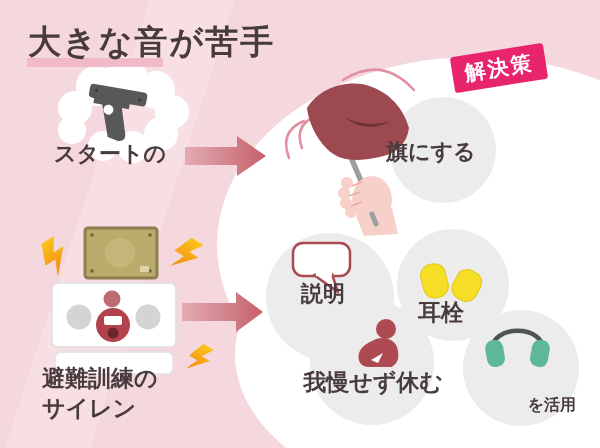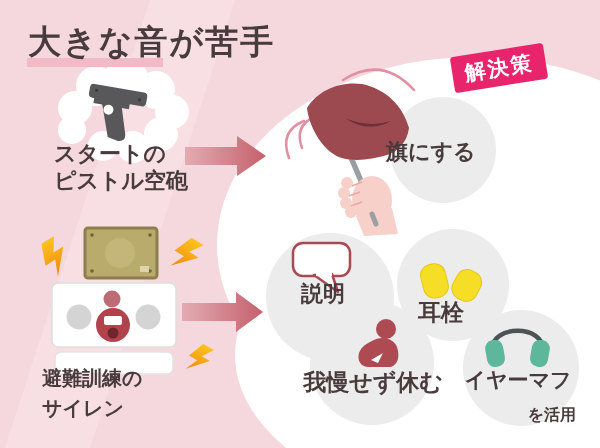--- a/index.html
+++ b/index.html
@@ -13,26 +13,26 @@
   .txt{position:absolute;color:#483b3e;font-weight:700;z-index:3;}
   .title{left:28px;top:20px;font-size:33px;letter-spacing:2px;z-index:2;}
   .title-underline{position:absolute;left:27px;top:58px;width:136px;height:9px;background:#f2b9c6;z-index:1;}
   .badge{
     position:absolute;left:452px;top:50px;width:94px;height:36px;background:#e8246d;
     transform:rotate(-9deg);border-radius:3px;display:flex;align-items:center;justify-content:center;
     color:#ffffff;font-weight:800;font-size:21px;letter-spacing:2px;z-index:3;
   }
   .pistol-label{left:38px;top:140px;font-size:22px;line-height:27px;margin-left:16px;}
   .flag-label{left:386px;top:137px;width:114px;text-align:left;font-size:22px;}
-  .siren-label{left:42px;top:363px;font-size:20px;line-height:30px;}
+  .siren-label{left:42px;top:363px;font-size:23px;line-height:30px;}
   .explain-label{left:272px;top:281px;width:102px;text-align:center;font-size:22px;line-height:26px;}
   .earplugs-label{left:396px;top:297px;width:90px;text-align:center;font-size:23px;}
   .rest-label{left:287px;top:367px;width:172px;text-align:center;font-size:23px;}
   .earmuffs-label{left:460px;top:366px;width:116px;text-align:center;font-size:21px;}
-  .earmuffs-sub{left:506px;top:395px;width:70px;text-align:right;font-size:16px;margin-top:10px;}
+  .earmuffs-sub{left:506px;top:395px;width:70px;text-align:right;font-size:16px;}
   .line{display:block;}
 </style>
 </head>
 <body>
 
 <div class="stage">
 
   <svg width="600" height="448" viewBox="0 0 600 448">
     <defs>
       <linearGradient id="arrowGrad" x1="0" y1="0" x2="1" y2="0">
@@ -174,34 +174,32 @@
 
   <div class="title-underline"></div>
   <div class="txt title">大きな音が苦手</div>
 
   <div class="badge">
     <span>解決策</span>
   </div>
 
   <div class="txt pistol-label">
     <span class="line">スタートの</span>
-    <span class="line">ピストル空砲</span>
   </div>
 
   <div class="txt flag-label">旗にする</div>
 
   <div class="txt siren-label">
     <span class="line">避難訓練の</span>
     <span class="line">サイレン</span>
   </div>
 
   <div class="txt explain-label">
     <span class="line">説明</span>
   </div>
 
   <div class="txt earplugs-label">耳栓</div>
 
   <div class="txt rest-label">我慢せず休む</div>
 
-  <div class="txt earmuffs-label">イヤーマフ</div>
   <div class="txt earmuffs-sub">を活用</div>
 
 </div>
 
 </body></html>

